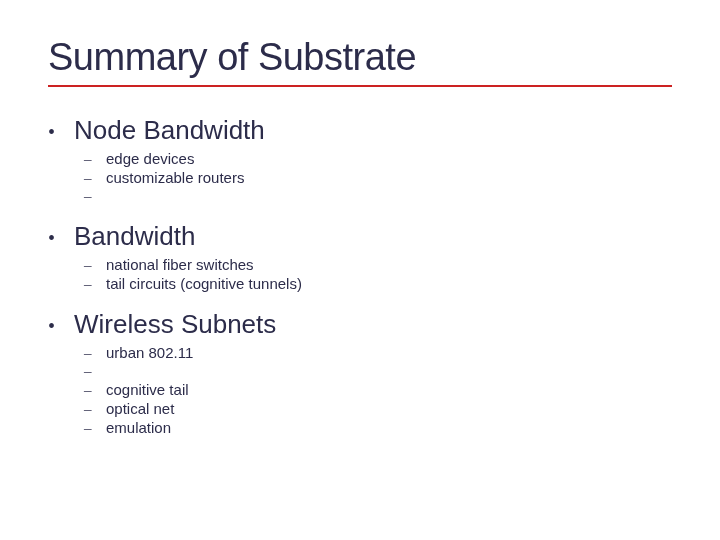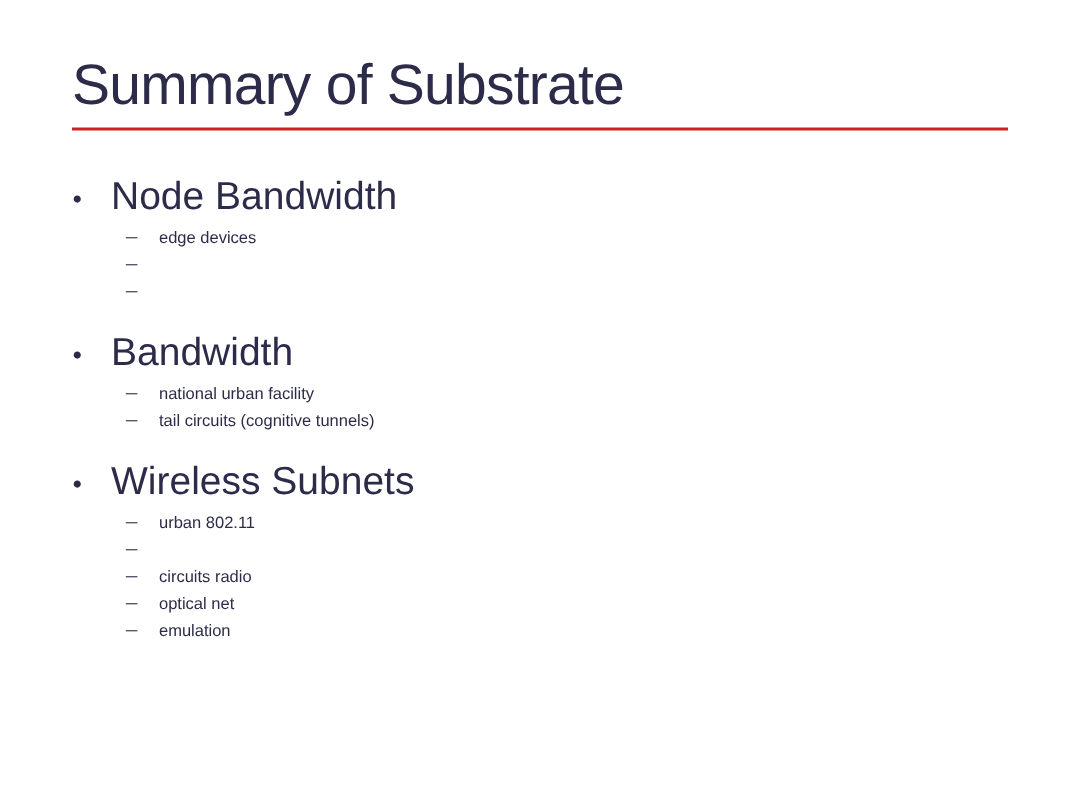--- a/index.html
+++ b/index.html
@@ -89,21 +89,21 @@
       gap: 8px;
     }
 
     .sub-dash {
       font-size: 15px;
       color: #2c2c4a;
       min-width: 14px;
     }
 
     .sub-text {
-      font-size: 11px;
+      font-size: 15px;
       color: #2c2c4a;
       font-family: Arial, Helvetica, sans-serif;
     }
   </style>
 </head>
 <body>
 
 <div class="slide">
   <div class="title-section">
     <h1 class="title">Summary of Substrate</h1>
@@ -117,36 +117,37 @@
         <span class="bullet-dot">•</span>
         <span class="bullet-title">Node Bandwidth</span>
       </div>
       <div class="sub-items">
         <div class="sub-item">
           <span class="sub-dash">–</span>
           <span class="sub-text">edge devices</span>
         </div>
         <div class="sub-item">
           <span class="sub-dash">–</span>
+          <span class="sub-text">customizable routers</span>
         </div>
         <div class="sub-item">
           <span class="sub-dash">–</span>
         </div>
       </div>
     </div>
 
     <div class="bullet-section">
       <div class="bullet-heading">
         <span class="bullet-dot">•</span>
         <span class="bullet-title">Bandwidth</span>
       </div>
       <div class="sub-items">
         <div class="sub-item">
           <span class="sub-dash">–</span>
-          <span class="sub-text">national urban facility</span>
+          <span class="sub-text">national fiber switches</span>
         </div>
         <div class="sub-item">
           <span class="sub-dash">–</span>
           <span class="sub-text">tail circuits (cognitive tunnels)</span>
         </div>
       </div>
     </div>
 
     <div class="bullet-section">
       <div class="bullet-heading">
@@ -156,21 +157,21 @@
       <div class="sub-items">
         <div class="sub-item">
           <span class="sub-dash">–</span>
           <span class="sub-text">urban 802.11</span>
         </div>
         <div class="sub-item">
           <span class="sub-dash">–</span>
         </div>
         <div class="sub-item">
           <span class="sub-dash">–</span>
-          <span class="sub-text">circuits radio</span>
+          <span class="sub-text">cognitive tail</span>
         </div>
         <div class="sub-item">
           <span class="sub-dash">–</span>
           <span class="sub-text">optical net</span>
         </div>
         <div class="sub-item">
           <span class="sub-dash">–</span>
           <span class="sub-text">emulation</span>
         </div>
       </div>

